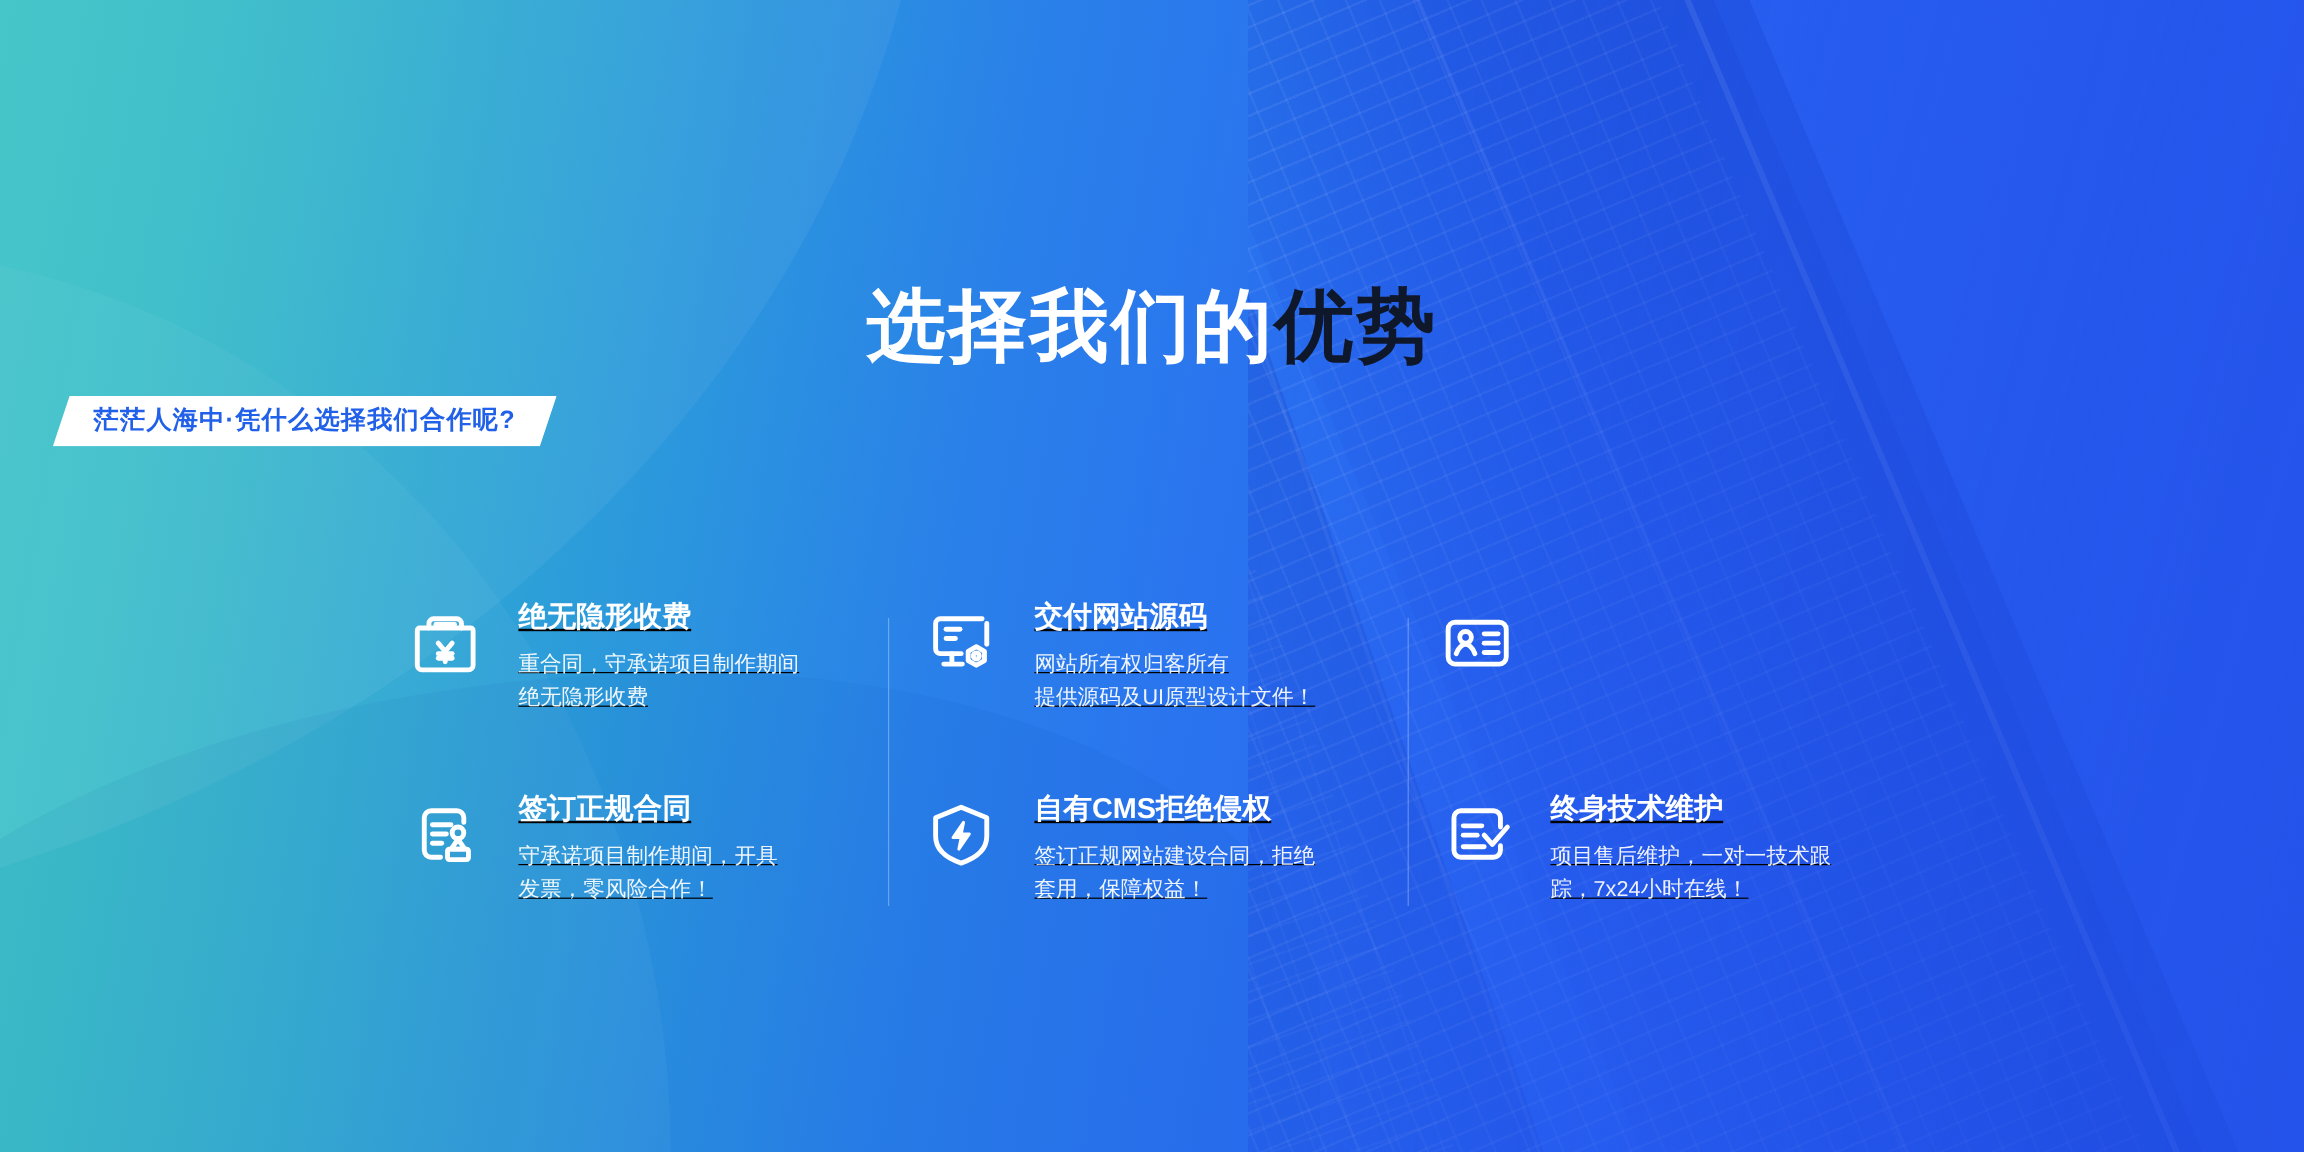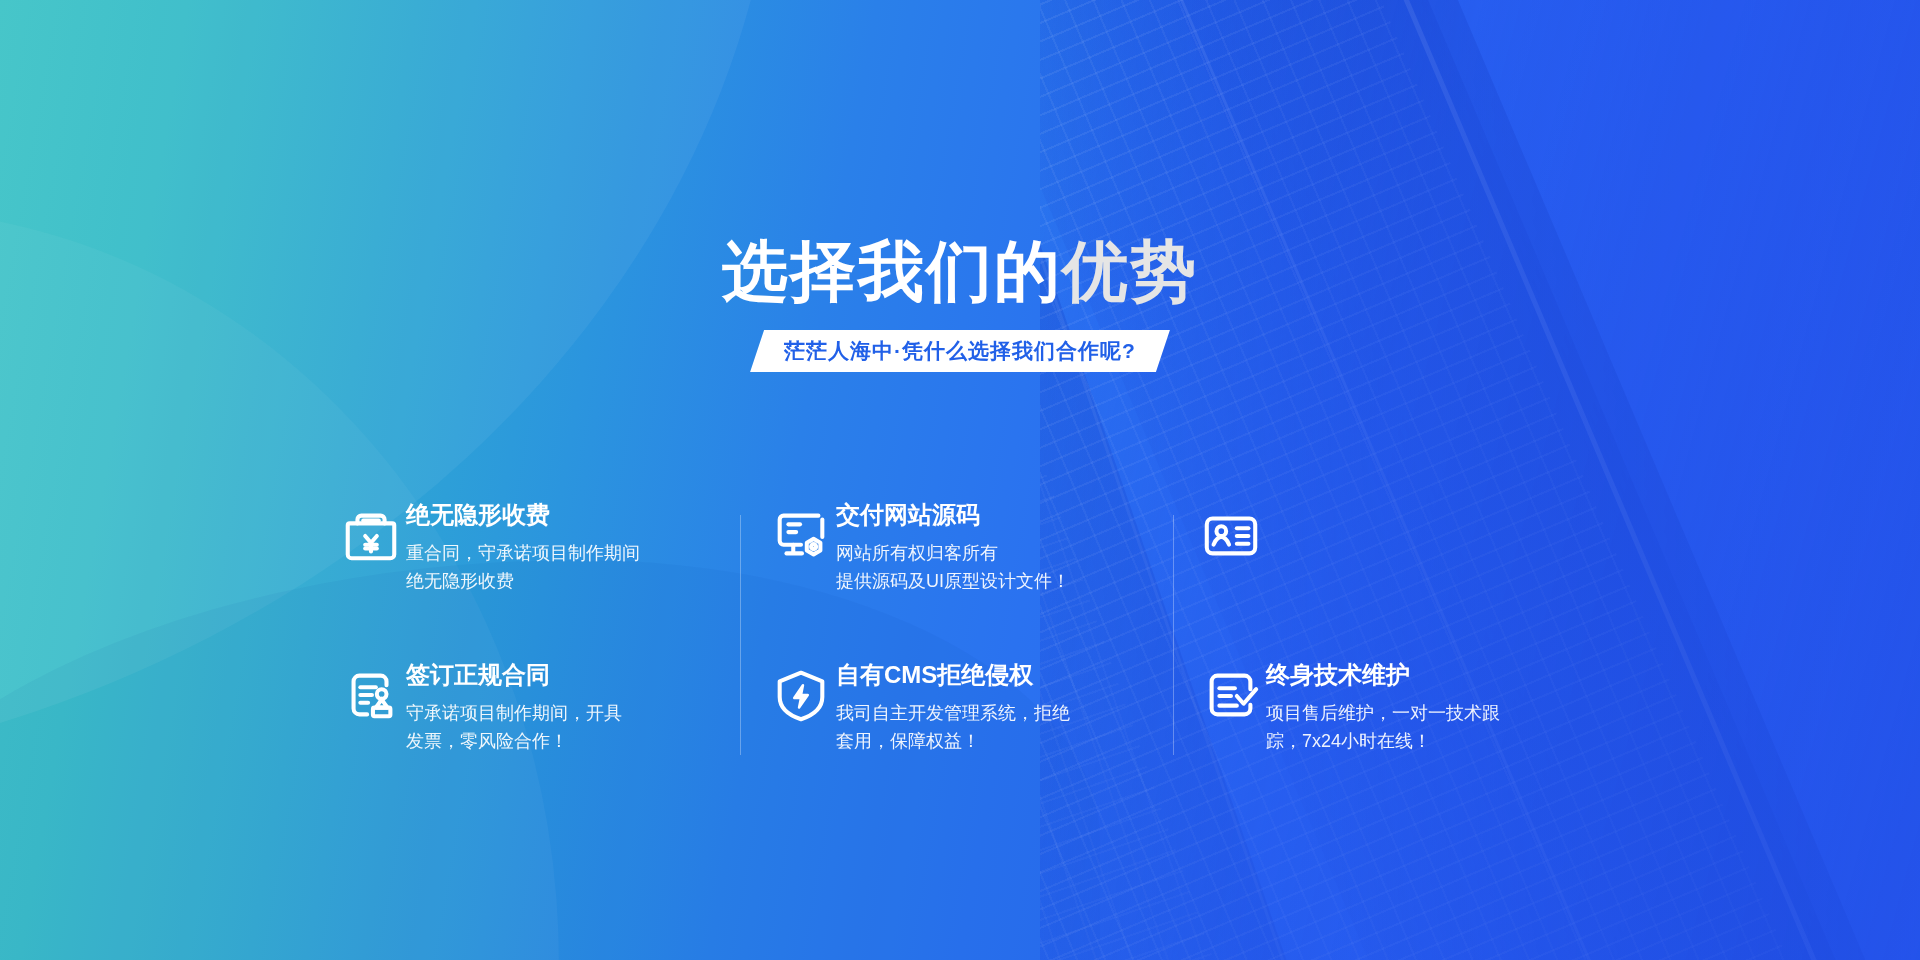--- a/index.html
+++ b/index.html
@@ -136,26 +136,26 @@
     text-align:center;
   }
   .main-title {
     font-size:66px;
     font-weight:bold;
     letter-spacing:2px;
     line-height:1;
     color:#ffffff;
     white-space:nowrap;
   }
-  .main-title .accent { color:#e5e5e5; }
+  .main-title .accent { color:#0f172a; }
 
   .subtitle-wrap {
     margin-top:26px;
     display:flex;
-    justify-content:center;
+    padding-left:44px;
   }
   .subtitle-banner {
     background:#ffffff;
     color:#2160e8;
     font-size:21px;
     font-weight:bold;
     letter-spacing:1px;
     line-height:1;
     padding:10px 34px 11px 34px;
     clip-path:polygon(14px 0, 100% 0, calc(100% - 14px) 100%, 0 100%);
@@ -167,22 +167,23 @@
     position:absolute;
     left:340px; top:500px;
     width:1260px;
     display:grid;
     grid-template-columns:430px 430px 400px;
     grid-template-rows:160px 160px;
   }
   .feature {
     display:flex;
     align-items:flex-start;
-    gap:4px;
+    gap:30px;
     padding-right:20px;
+    text-decoration:underline;
   }
   .feature .ficon {
     flex:0 0 auto;
     width:62px; height:62px;
     margin-top:4px;
   }
   .feature .ficon svg { display:block; width:62px; height:62px; }
   .ftext { padding-top:2px; }
   .ftitle {
     font-size:24px;
@@ -326,21 +327,21 @@
       <div class="feature">
         <span class="ficon">
           <svg viewBox="0 0 64 64" fill="none" stroke="#ffffff" stroke-width="4.2" stroke-linecap="round" stroke-linejoin="round">
             <path d="M32 9 L54 18 v16 c0 12 -10 19 -22 23 c-12 -4 -22 -11 -22 -23 v-16 z"></path>
             <path d="M34 22 l-9 13 h7 l-2 10 l9 -13 h-7 z" fill="#ffffff" stroke-width="2.6"></path>
           </svg>
         </span>
         <div class="ftext">
           <div class="ftitle">自有CMS拒绝侵权</div>
           <div class="fdesc">
-            <div>我司自主开发管理系统，拒绝</div>
+            <div>签订正规网站建设合同，拒绝</div>
             <div>套用，保障权益！</div>
           </div>
         </div>
       </div>
 
       <div class="feature">
         <span class="ficon">
           <svg viewBox="0 0 64 64" fill="none" stroke="#ffffff" stroke-width="4.2" stroke-linecap="round" stroke-linejoin="round">
             <path d="M52 26 v-8 a6 6 0 0 0 -6 -6 h-28 a6 6 0 0 0 -6 6 v28 a6 6 0 0 0 6 6 h28 a6 6 0 0 0 6 -6 v-4"></path>
             <path d="M20 25 h16"></path>

